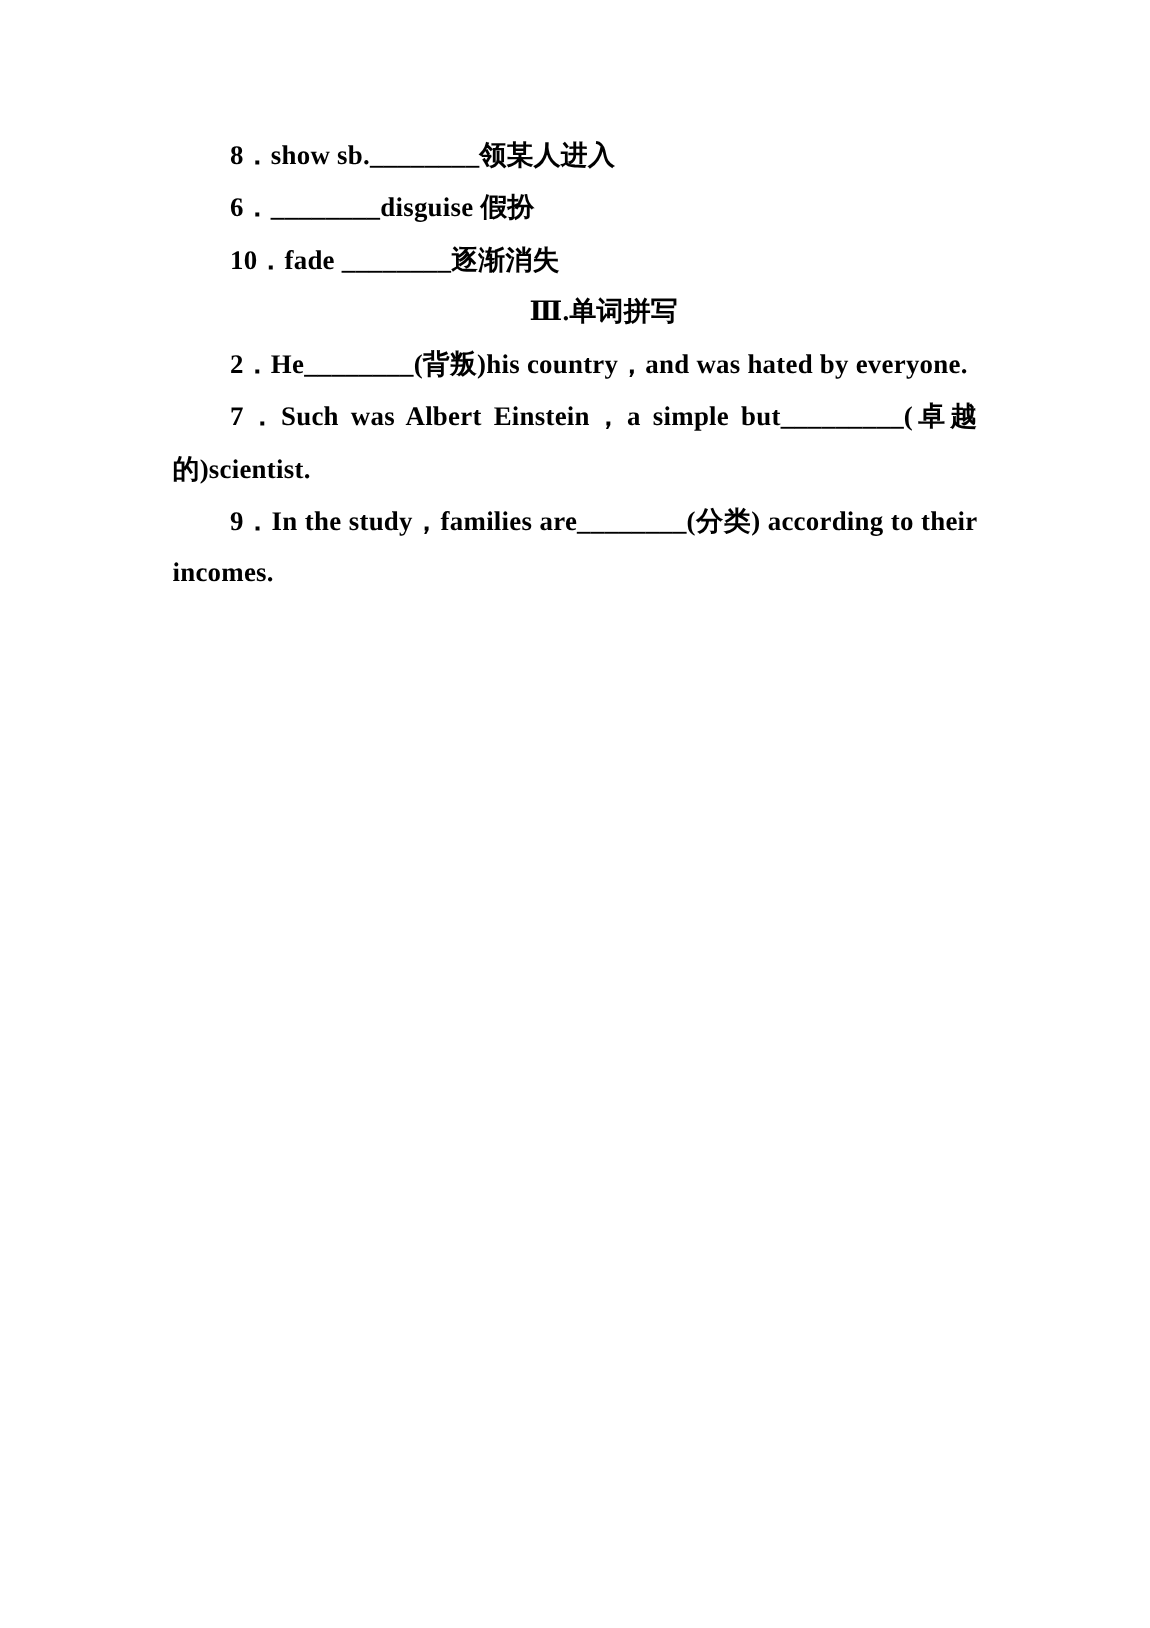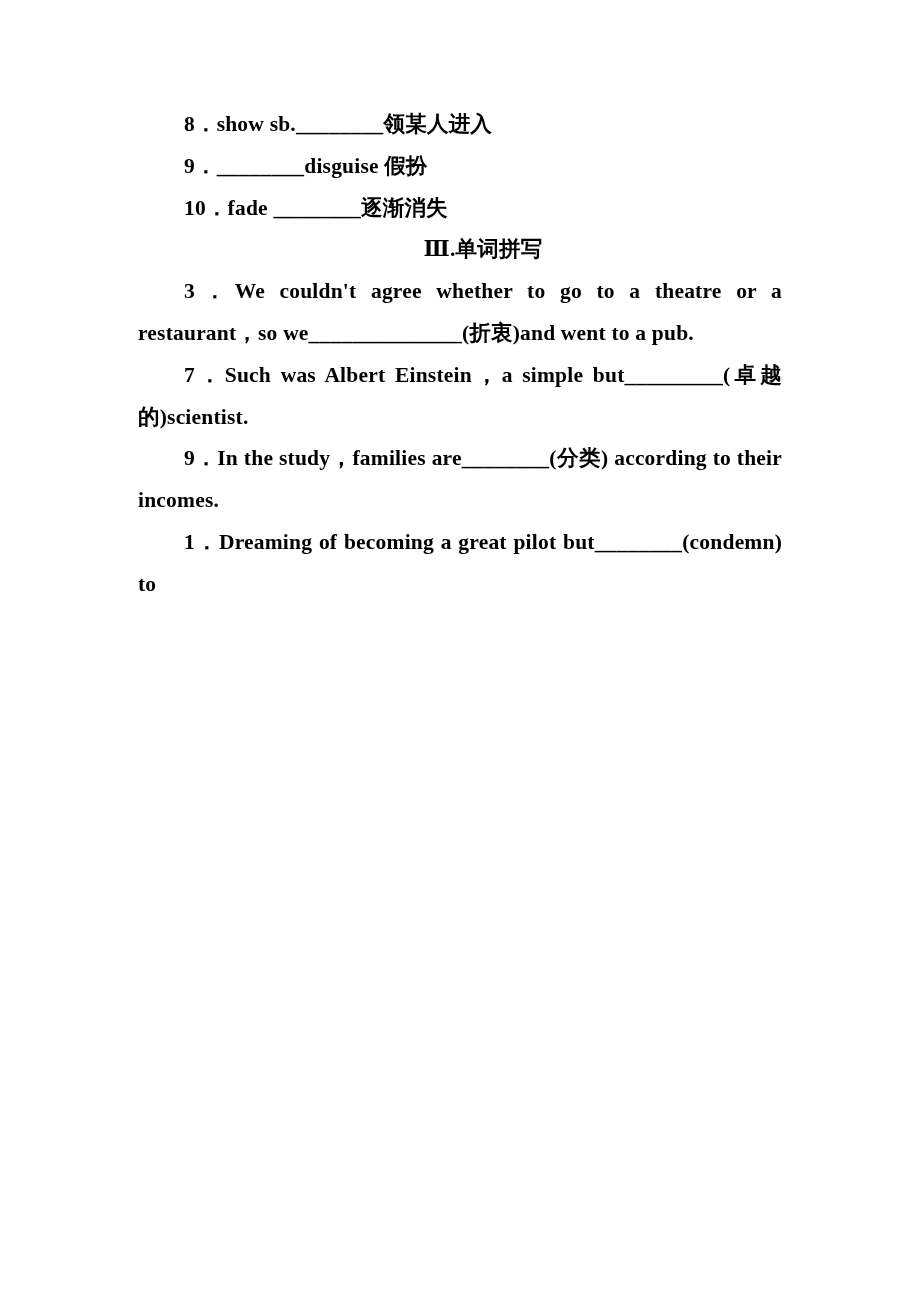--- a/index.html
+++ b/index.html
@@ -35,20 +35,19 @@
   }
   p.doc-line.heading {
     text-align: center;
   }
 </style>
 </head>
 <body>
 
 <div class="page">
   <p class="doc-line">8．show sb.________领某人进入</p>
-  <p class="doc-line">9．________disguise 假扮</p>
+  <p class="doc-line">6．________disguise 假扮</p>
   <p class="doc-line">10．fade ________逐渐消失</p>
   <p class="doc-line heading">Ⅲ.单词拼写</p>
-  <p class="doc-line">3．We couldn't agree whether to go to a theatre or a restaurant，so we______________(折衷)and went to a pub.</p>
+  <p class="doc-line">2．He________(背叛)his country，and was hated by everyone.</p>
   <p class="doc-line">7．Such was Albert Einstein，a simple but_________(卓越的)scientist.</p>
   <p class="doc-line">9．In the study，families are________(分类) according to their incomes.</p>
-  <p class="doc-line">1．Dreaming of becoming a great pilot but________(condemn) to</p>
 </div>
 
 </body></html>

